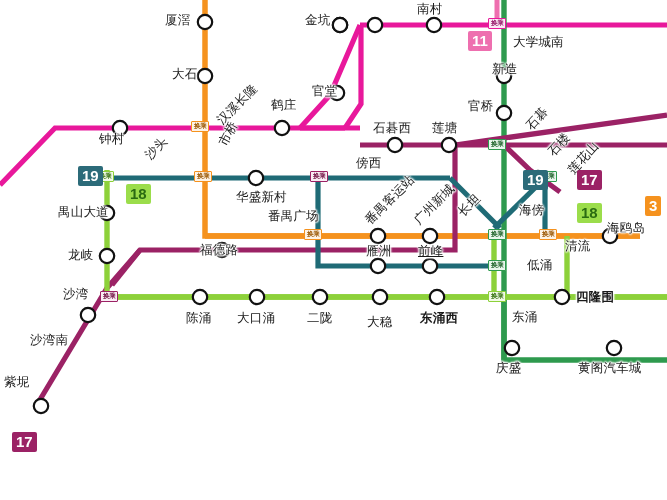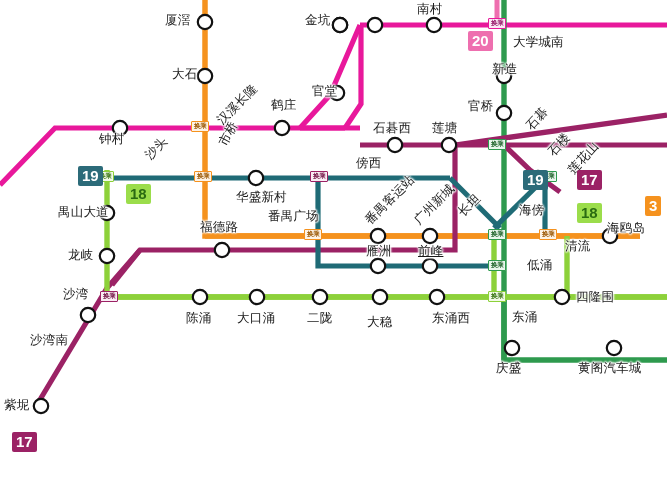--- a/index.html
+++ b/index.html
@@ -177,29 +177,29 @@
     <span class="lbl" style="left:312px;top:85px;">官堂</span>
     <span class="lbl" style="left:99px;top:133px;">钟村</span>
     <span class="lbl rot" style="left:143px;top:153px;transform:rotate(-45deg);">沙头</span>
     <span class="lbl rot" style="left:217px;top:142px;transform:rotate(-62deg);">市桥</span>
     <span class="lbl" style="left:236px;top:191px;font-family:Liberation Serif, serif;">华盛新村</span>
     <span class="lbl" style="left:268px;top:210px;">番禺广场</span>
     <span class="lbl" style="left:58px;top:206px;">禺山大道</span>
     <span class="lbl" style="left:68px;top:249px;">龙岐</span>
     <span class="lbl" style="left:63px;top:288px;">沙湾</span>
     <span class="lbl" style="left:30px;top:334px;">沙湾南</span>
-    <span class="lbl" style="left:4px;top:399px;">紫坭</span>
-    <span class="lbl" style="left:200px;top:221px;">福德路</span>
+    <span class="lbl" style="left:4px;top:376px;">紫坭</span>
+    <span class="lbl" style="left:200px;top:244px;">福德路</span>
     <span class="lbl" style="left:186px;top:312px;">陈涌</span>
     <span class="lbl" style="left:237px;top:312px;">大口涌</span>
     <span class="lbl" style="left:307px;top:312px;">二陇</span>
     <span class="lbl" style="left:367px;top:316px;">大稳</span>
-    <span class="lbl" style="left:432px;top:312px;">东涌西</span>
+    <span class="lbl" style="left:420px;top:312px;font-weight:bold;">东涌西</span>
     <span class="lbl" style="left:512px;top:311px;">东涌</span>
-    <span class="lbl" style="left:576px;top:291px;">四隆围</span>
+    <span class="lbl" style="left:576px;top:291px;font-weight:bold;">四隆围</span>
     <span class="lbl" style="left:496px;top:362px;">庆盛</span>
     <span class="lbl" style="left:578px;top:362px;text-align:right;">黄阁汽车城</span>
     <span class="lbl" style="left:305px;top:14px;">金坑</span>
     <span class="lbl" style="left:417px;top:3px;">南村</span>
     <span class="lbl" style="left:513px;top:36px;">大学城南</span>
     <span class="lbl" style="left:492px;top:63px;">新造</span>
     <span class="lbl" style="left:468px;top:100px;">官桥</span>
     <span class="lbl" style="left:373px;top:122px;">石碁西</span>
     <span class="lbl" style="left:432px;top:122px;">莲塘</span>
     <span class="lbl" style="left:356px;top:157px;">傍西</span>
@@ -229,21 +229,21 @@
     <span class="xf" style="left:488px;top:229px;border-color:#2E9A4E;color:#2a6b35;background:#eaf7ee;">换乘</span>
     <span class="xf" style="left:539px;top:229px;border-color:#F5921E;color:#a06010;background:#fdf3e6;">换乘</span>
     <span class="xf" style="left:488px;top:260px;border-color:#2E9A4E;color:#2a6b35;background:#eaf7ee;">换乘</span>
     <span class="xf" style="left:488px;top:291px;border-color:#8DD13A;color:#3f7a1b;background:#f2fbe8;">换乘</span>
     <span class="xf" style="left:100px;top:291px;border-color:#9B2265;color:#7a2050;background:#faeef5;">换乘</span>
   </div>
 
   <div>
     <span class="badge" style="left:78px;top:166px;background:#2C6B79;">19</span>
     <span class="badge" style="left:126px;top:184px;background:#9BDD4B;color:#2a6b12;">18</span>
-    <span class="badge" style="left:468px;top:31px;background:#EE6FAF;">20</span>
+    <span class="badge" style="left:468px;top:31px;background:#EE6FAF;">11</span>
     <span class="badge" style="left:523px;top:170px;background:#2C6B79;">19</span>
     <span class="badge" style="left:577px;top:170px;background:#9B2265;">17</span>
     <span class="badge" style="left:577px;top:203px;background:#9BDD4B;color:#2a6b12;">18</span>
     <span class="badge" style="left:645px;top:196px;background:#F5921E;">3</span>
     <span class="badge" style="left:12px;top:432px;background:#9B2265;">17</span>
   </div>
 
 </div>
 
 </body></html>

